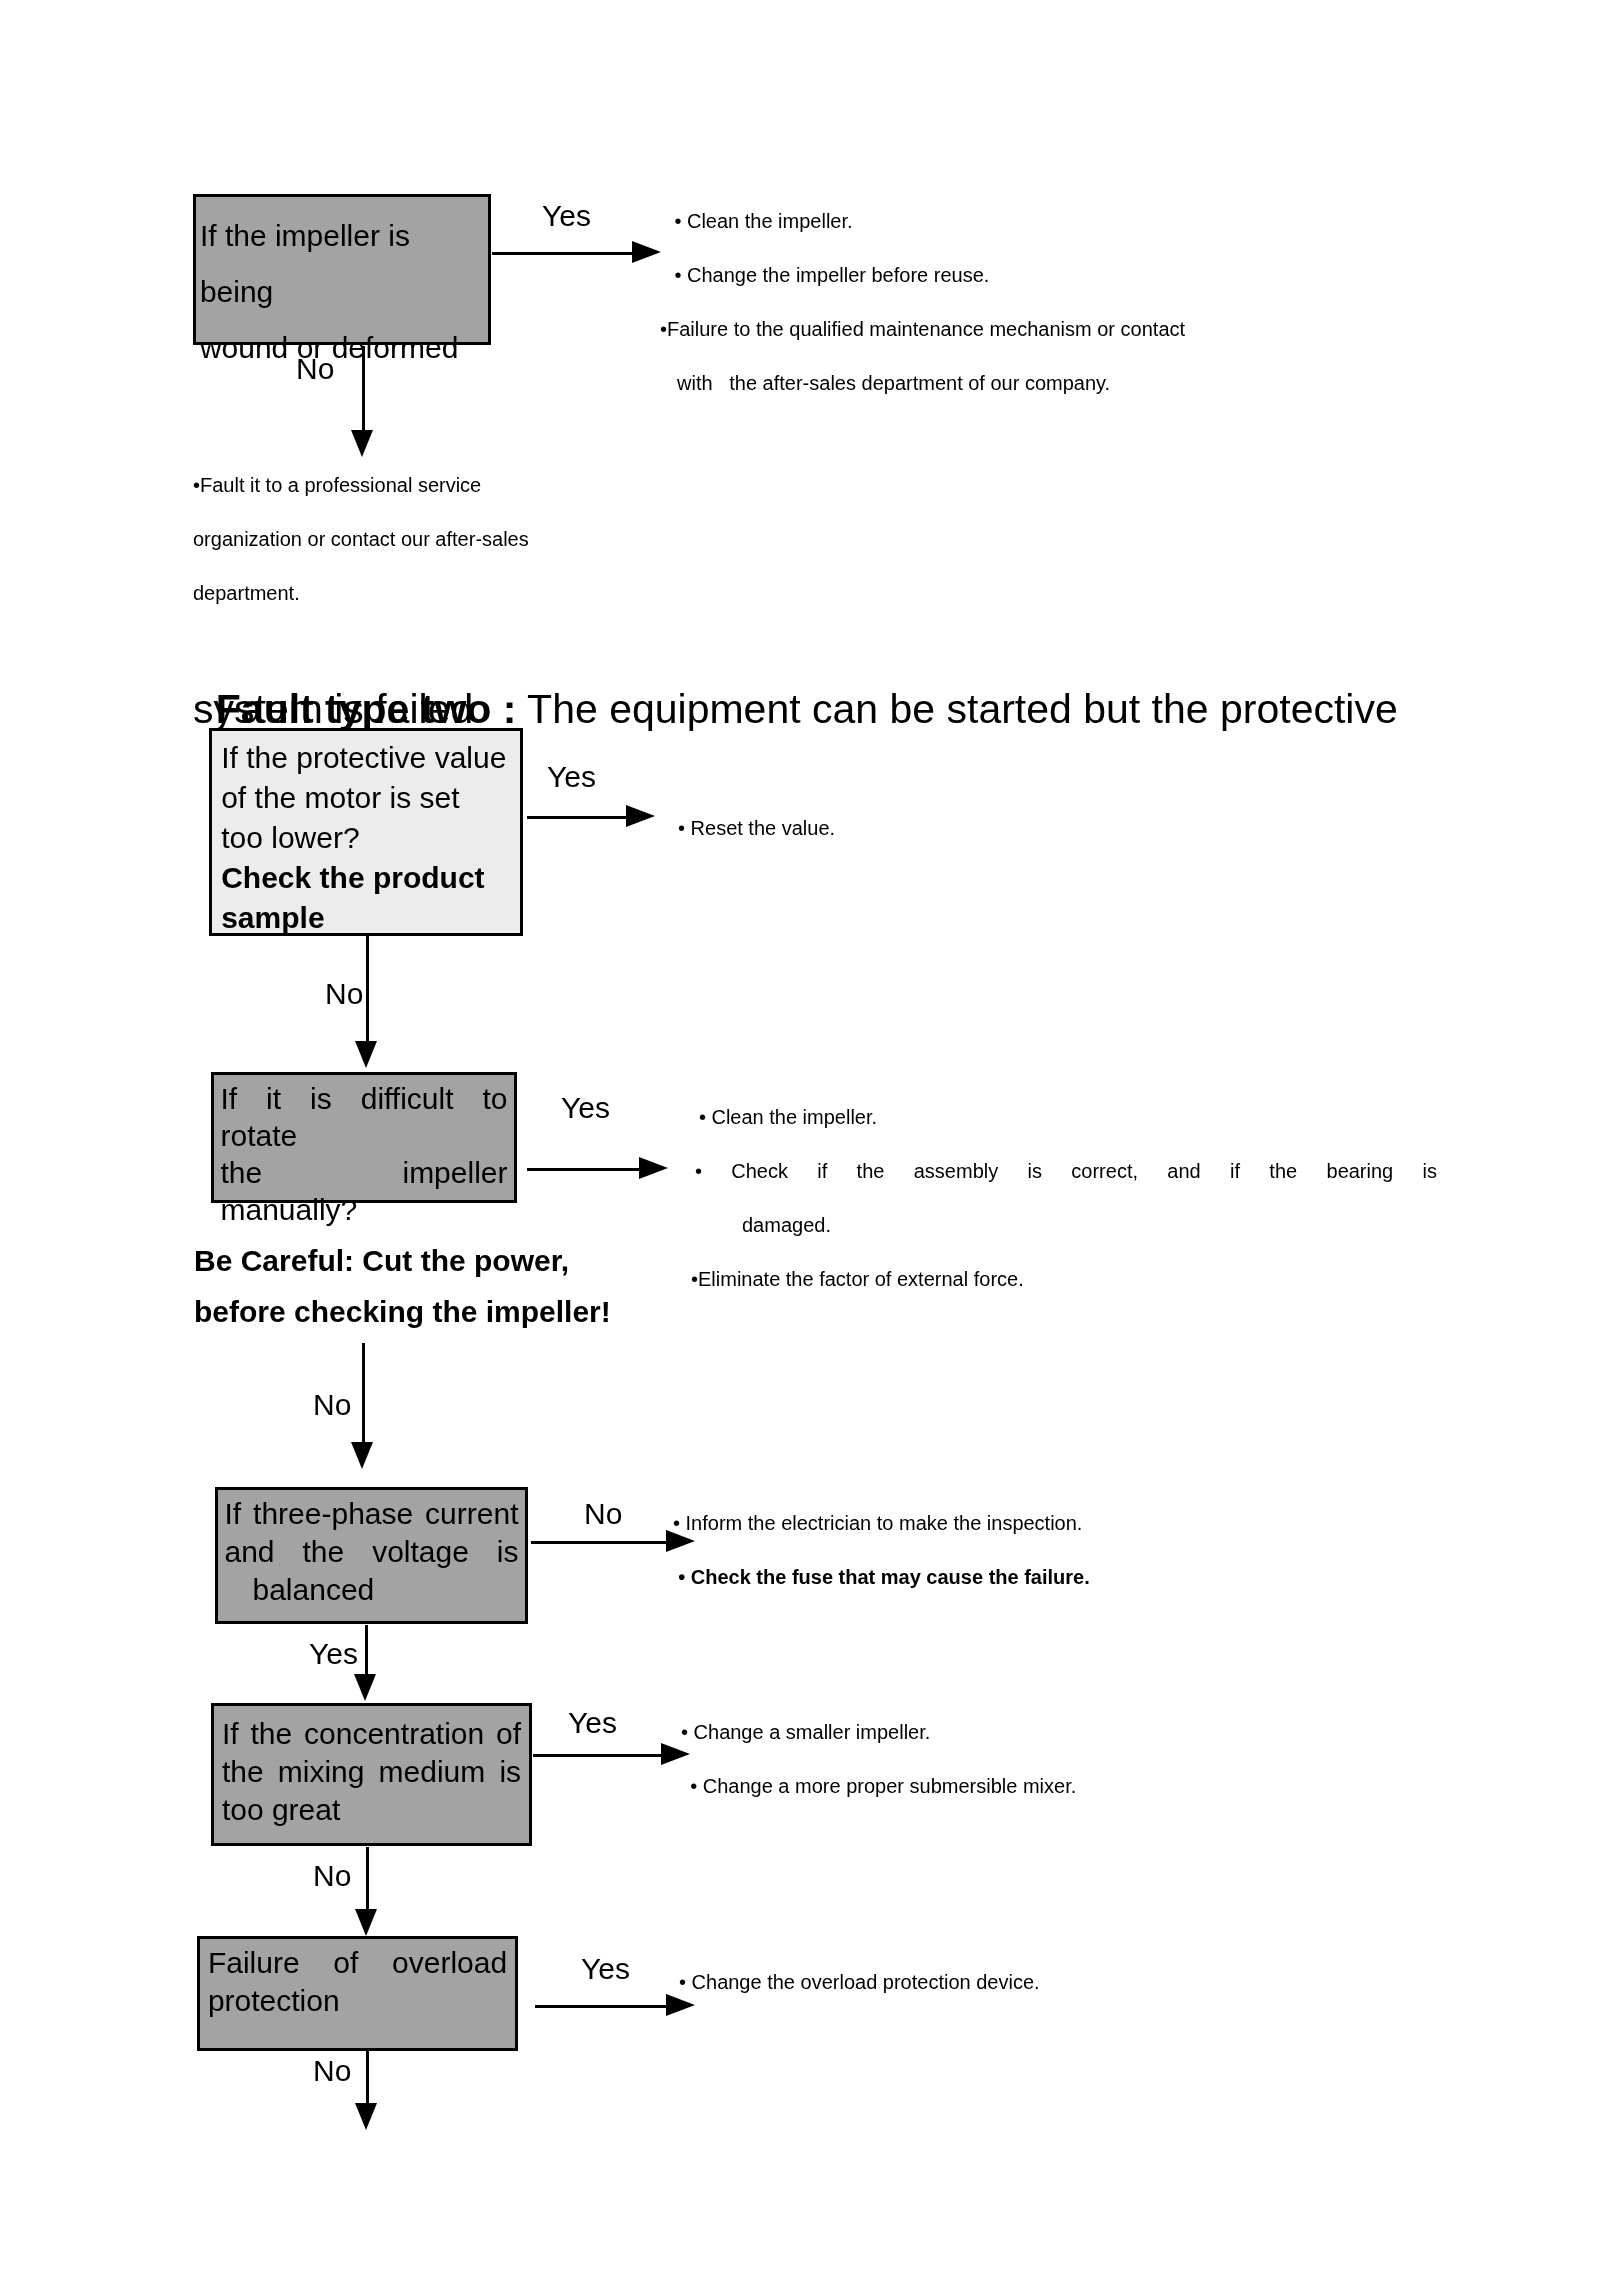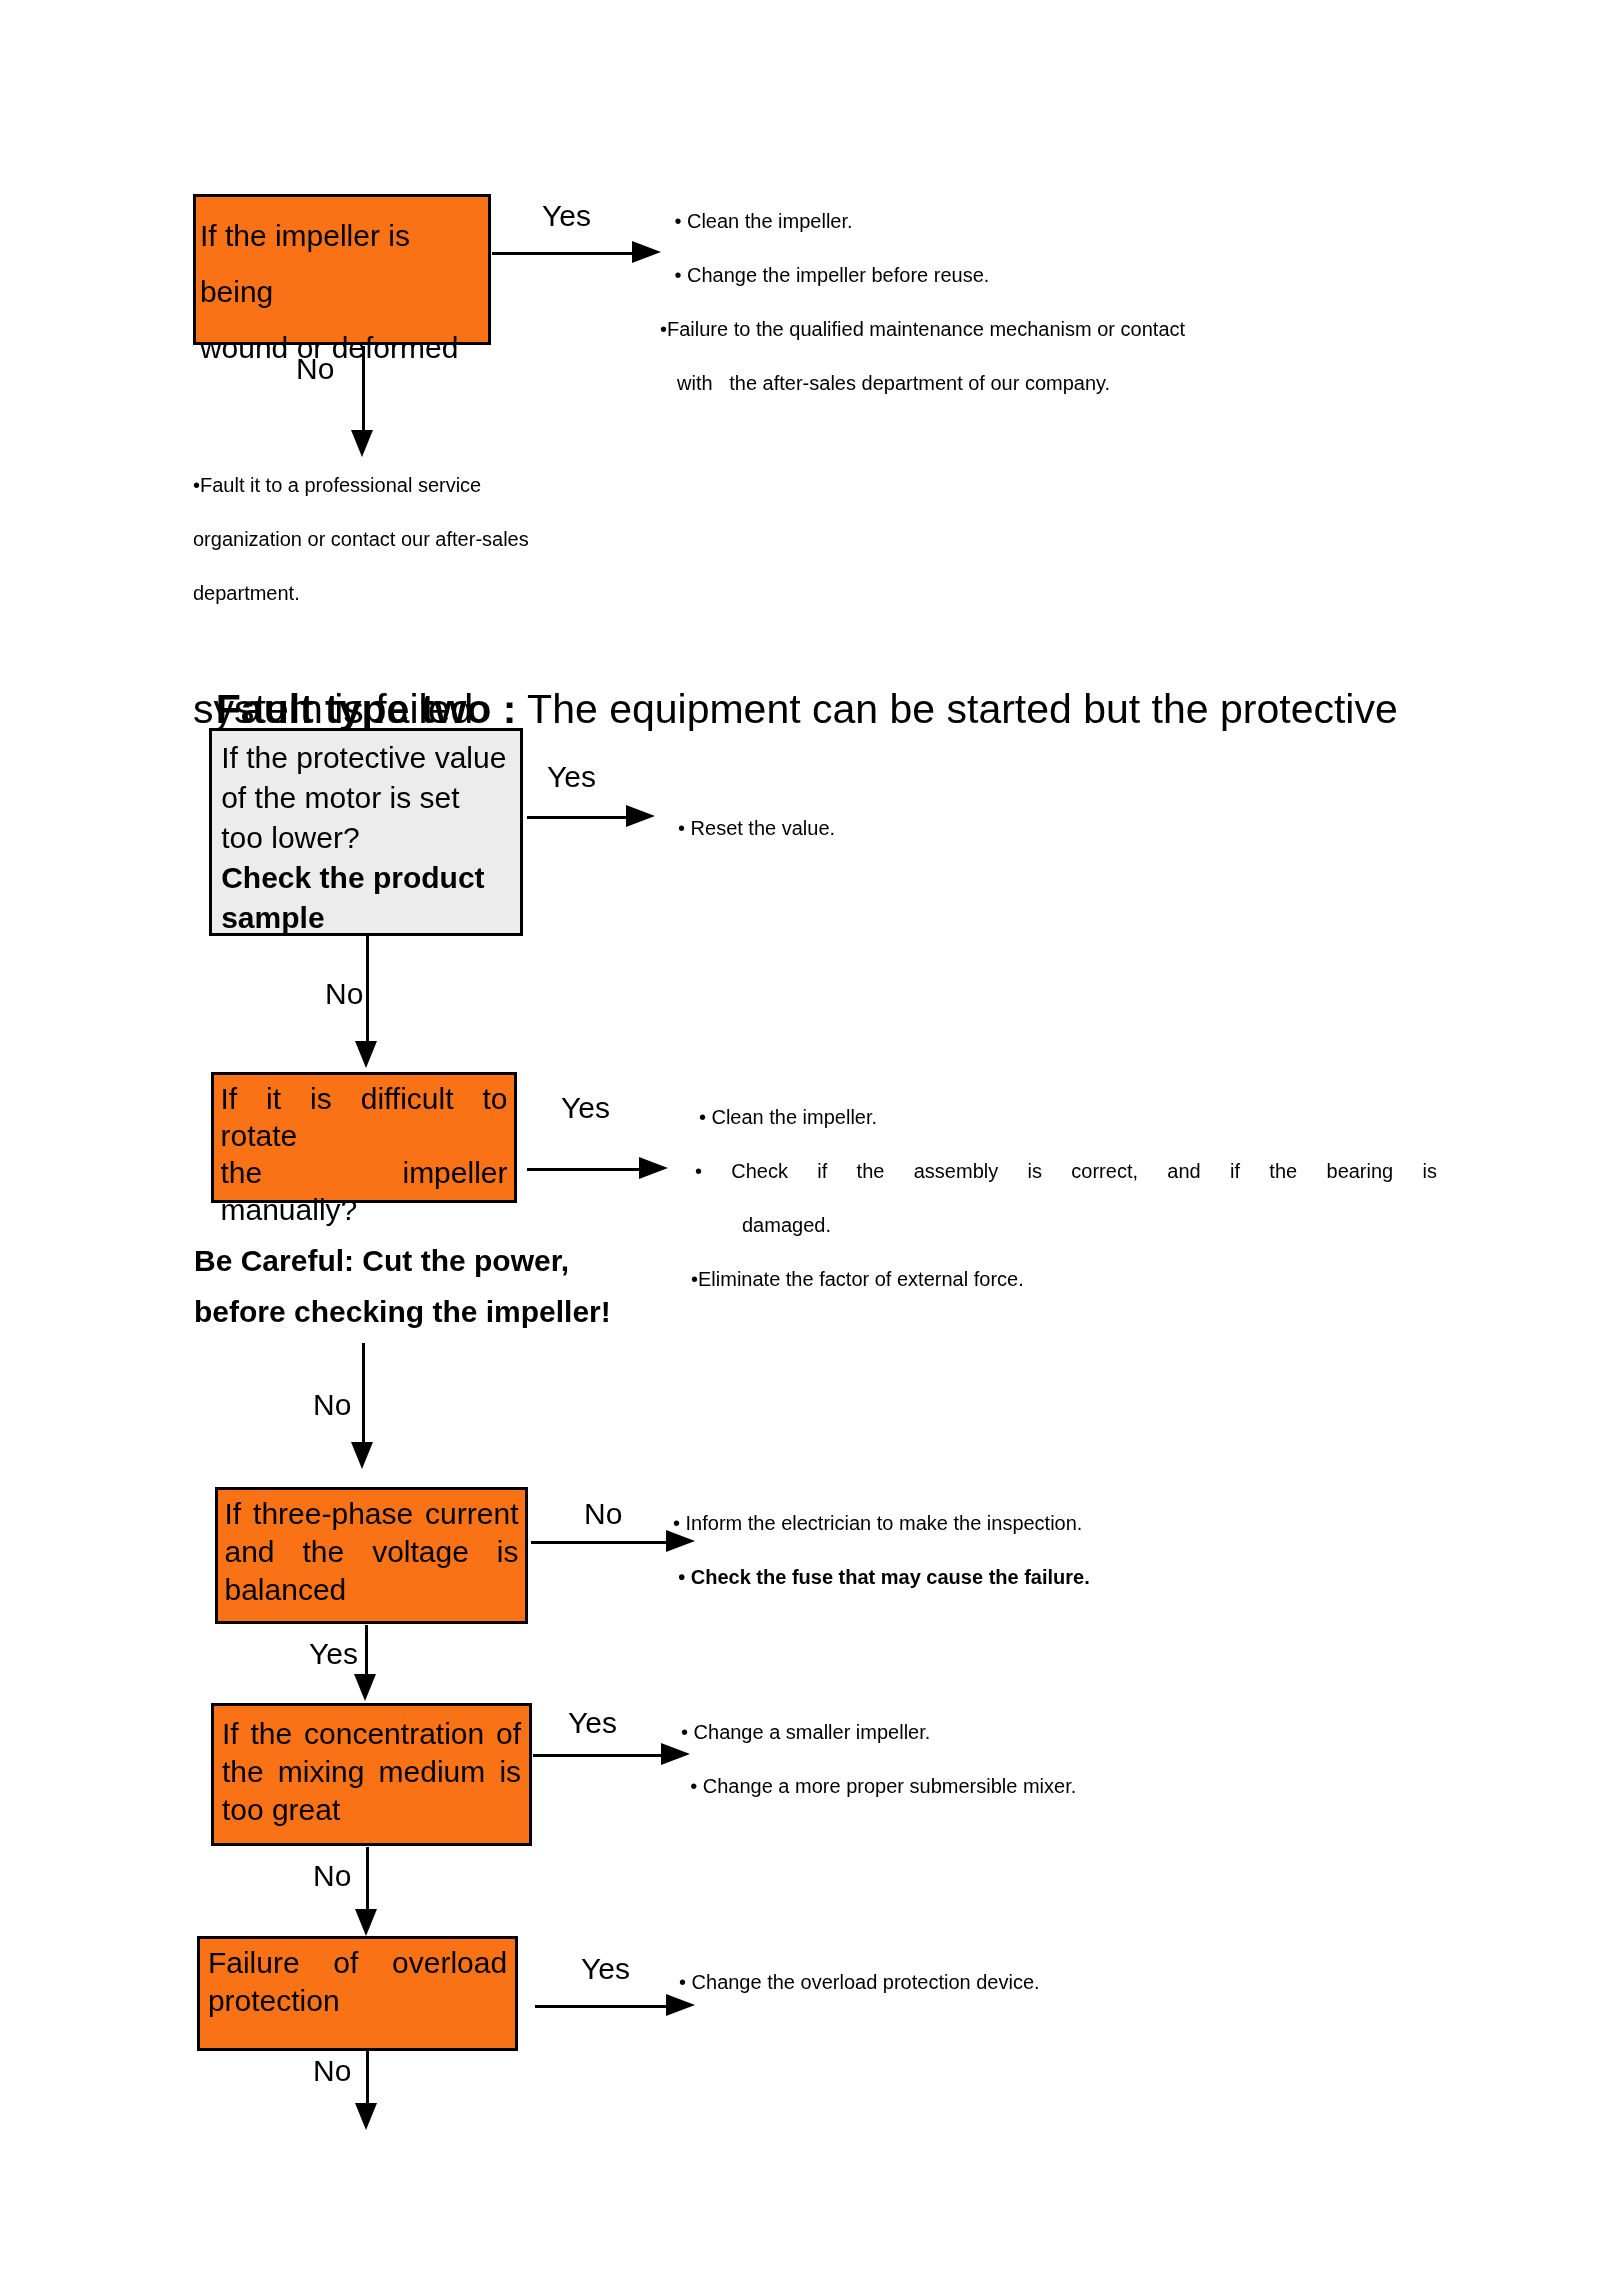--- a/index.html
+++ b/index.html
@@ -6,21 +6,21 @@
   html,body { background:#ffffff; }
   body {
     width:1623px; height:2295px; position:relative;
     font-family:"Liberation Sans", sans-serif;
     color:#000;
   }
   .abs { position:absolute; }
   .lbl { position:absolute; font-size:30px; line-height:35px; }
   .bold { font-weight:bold; }
   
-  .dbox { position:absolute; border:3.3px solid #000; background:#f97316; font-size:30px; }
+  .dbox { position:absolute; border:3.3px solid #000; background:#a3a3a3; font-size:30px; }
   .dbox .bl { line-height:37px; }
   .j { text-align:justify; text-align-last:justify; }
   
   .actions .ln { white-space:pre-wrap; font-size:20px; height:54px; line-height:54px; }
   
   .heading { position:absolute; font-size:41px; line-height:68px; white-space:pre-wrap; }
   
   .harrow { position:absolute; height:23.6px; }
   .harrow .hline { position:absolute; left:0; right:26px; top:10.5px; height:3.3px; background:#000; }
   .harrow .hhead { position:absolute; right:0; top:0; width:0; height:0;
@@ -122,21 +122,21 @@
 
 <div class="varrow" style="left:351px; top:1343px; height:126px;">
   <div class="vline"></div>
   <div class="vhead"></div>
 </div>
 <div class="lbl" style="left:313px; top:1387px;">No</div>
 
 <div class="dbox" style="left:215px; top:1487px; width:313px; height:137px; padding:5.2px 6.5px;">
   <div class="bl j" style="line-height:38px;">If three-phase current</div>
   <div class="bl j" style="line-height:38px;">and the voltage is</div>
-  <div class="bl" style="line-height:38px;">balanced</div>
+  <div class="bl" style="line-height:38px;margin-left:28px;">balanced</div>
 </div>
 
 <div class="lbl" style="left:584px; top:1496px;">No</div>
 
 <div class="harrow" style="left:531px; top:1530px; width:164px;">
   <div class="hline"></div>
   <div class="hhead"></div>
 </div>
 
 <div class="actions abs" style="left:673px; top:1496px; width:720px;">

